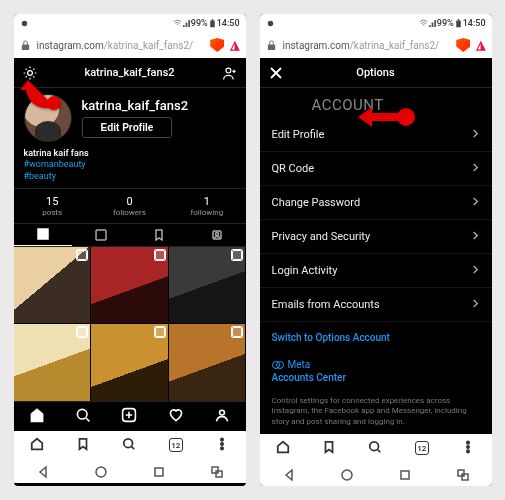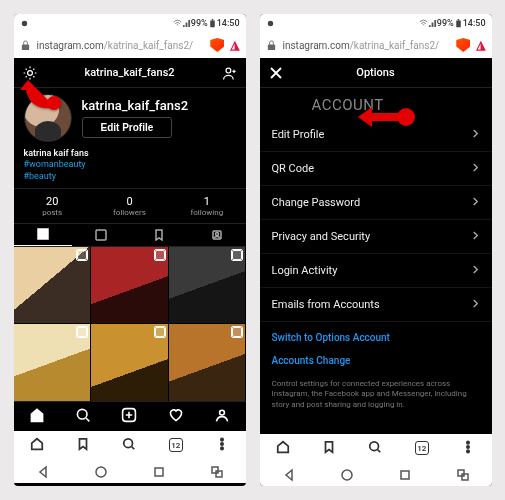--- a/index.html
+++ b/index.html
@@ -271,21 +271,21 @@
   </div>
 
   <div class="bio">
     <div class="name">katrina kaif fans</div>
     <div class="tag">#womanbeauty</div>
     <div class="tag">#beauty</div>
   </div>
 
   <div class="stats">
     <div class="stat">
-      <div class="num">20</div>
+      <div class="num">15</div>
       <div class="lbl">posts</div>
     </div>
     <div class="stat">
       <div class="num">0</div>
       <div class="lbl">followers</div>
     </div>
     <div class="stat">
       <div class="num">1</div>
       <div class="lbl">following</div>
     </div>
@@ -481,21 +481,25 @@
     </div>
     <div class="opt-item">
       <span>Emails from Accounts</span>
       <span class="chev"><svg viewBox="0 0 10 10">
             <path d="M3 1l4 4-4 4" fill="none" stroke-width="1.5"></path>
           </svg></span>
     </div>
 
     <div class="switch-link">Switch to Options Account</div>
 
-    <div class="switch-link" style="padding-top:2px;">Accounts Change</div>
+    <div class="meta">
+      <span class="inf"></span>
+      <span>Meta</span>
+    </div>
+    <div class="switch-link" style="padding-top:2px;">Accounts Center</div>
     <div class="help">Control settings for connected experiences across Instagram, the Facebook app and Messenger, including story and post sharing and logging in.</div>
 
   </div>
 
   <div class="bb">
     <div><svg viewBox="0 0 16 16">
           <path d="M2 7l6-5 6 5v7H2z"></path>
         </svg></div>
     <div><svg viewBox="0 0 16 16">
           <path d="M4 2h8v12l-4-3-4 3z"></path>

